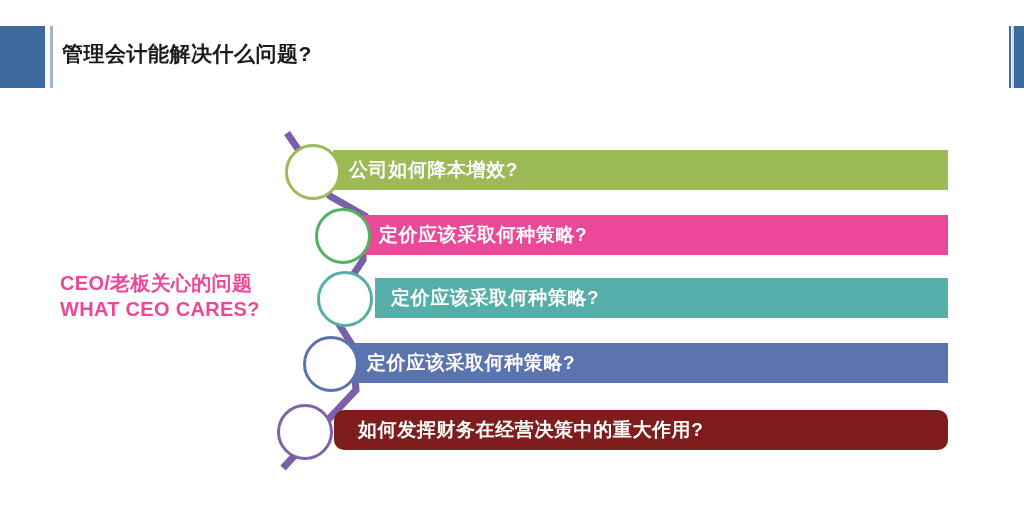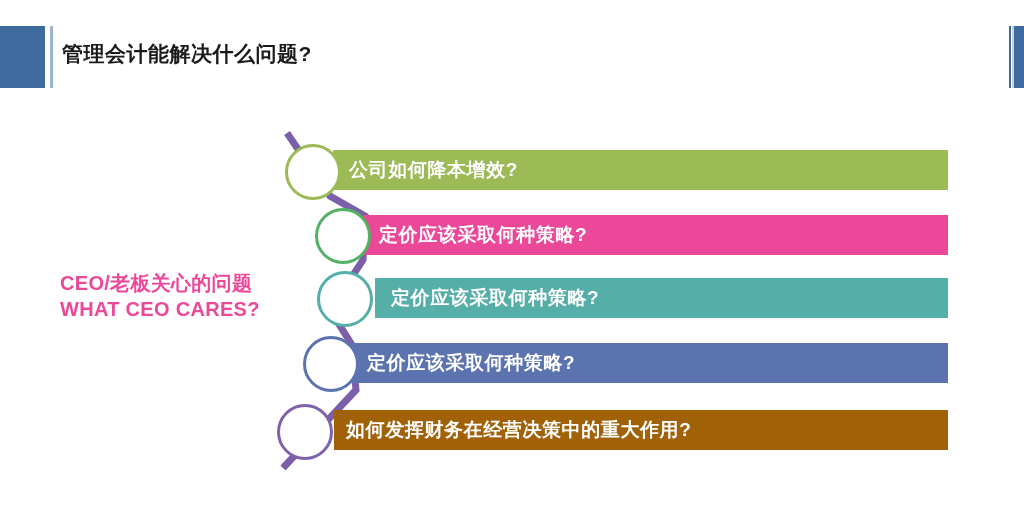--- a/index.html
+++ b/index.html
@@ -88,21 +88,21 @@
         </div>
         <div class="bar" style="left: 363px; top: 215px; width: 585px; background: #ec4899; padding-left: 16px;">
           <span class="bar-label">定价应该采取何种策略?</span>
         </div>
         <div class="bar" style="left: 375px; top: 278px; width: 573px; background: rgb(85, 175, 168); padding-left: 16px;">
           <span class="bar-label">定价应该采取何种策略?</span>
         </div>
         <div class="bar" style="left: 351px; top: 343px; width: 597px; background: rgb(91, 115, 174); padding-left: 16px;">
           <span class="bar-label">定价应该采取何种策略?</span>
         </div>
-        <div class="bar" style="left: 334px; top: 410px; width: 614px; background: #a16207; padding-left: 12px;">
+        <div class="bar" style="left: 334px; top: 410px; width: 614px; background: #7f1d1d; padding-left: 24px; border-radius: 10px;">
           <span class="bar-label">如何发挥财务在经营决策中的重大作用?</span>
         </div>
       </div>
     <div id="nodes">
         <div class="node" style="left: 285px; top: 144px; width: 56px; height: 56px; border-color: rgb(156, 186, 86);"></div>
         <div class="node" style="left: 315px; top: 208px; width: 56px; height: 56px; border-color: rgb(82, 177, 98);"></div>
         <div class="node" style="left: 317px; top: 271px; width: 56px; height: 56px; border-color: rgb(85, 175, 168);"></div>
         <div class="node" style="left: 303px; top: 336px; width: 56px; height: 56px; border-color: rgb(91, 115, 174);"></div>
         <div class="node" style="left: 277px; top: 404px; width: 56px; height: 56px; border-color: rgb(128, 98, 168);"></div>
       </div>

